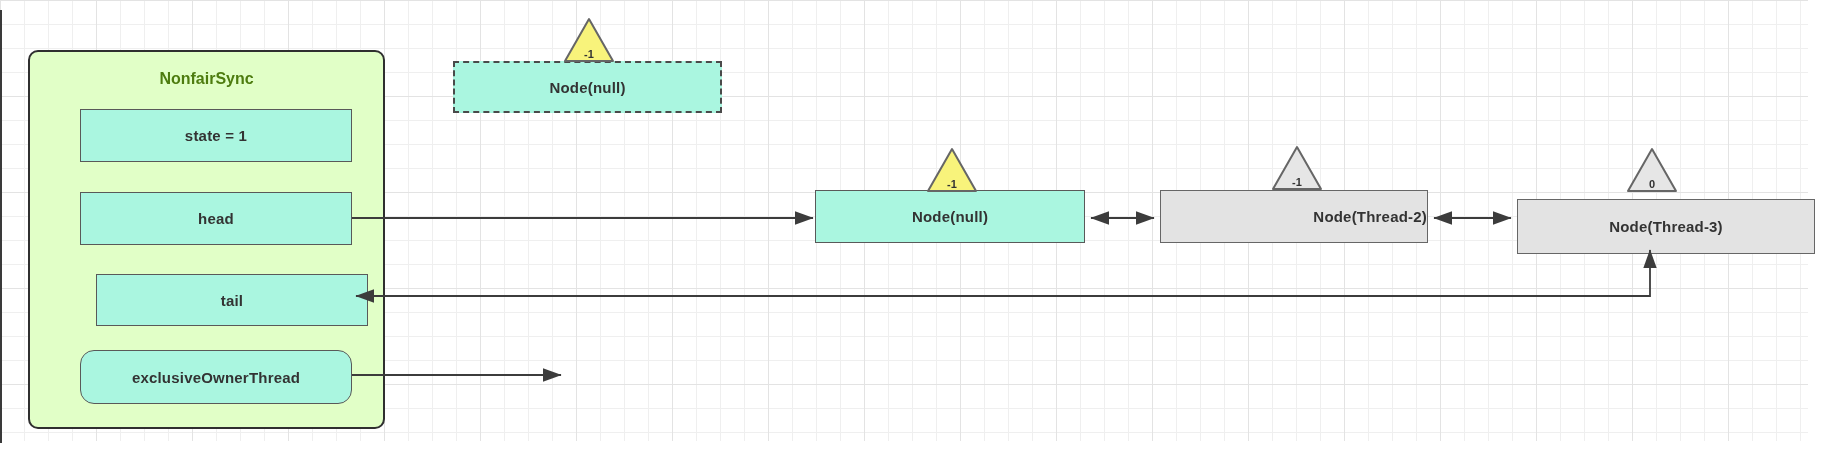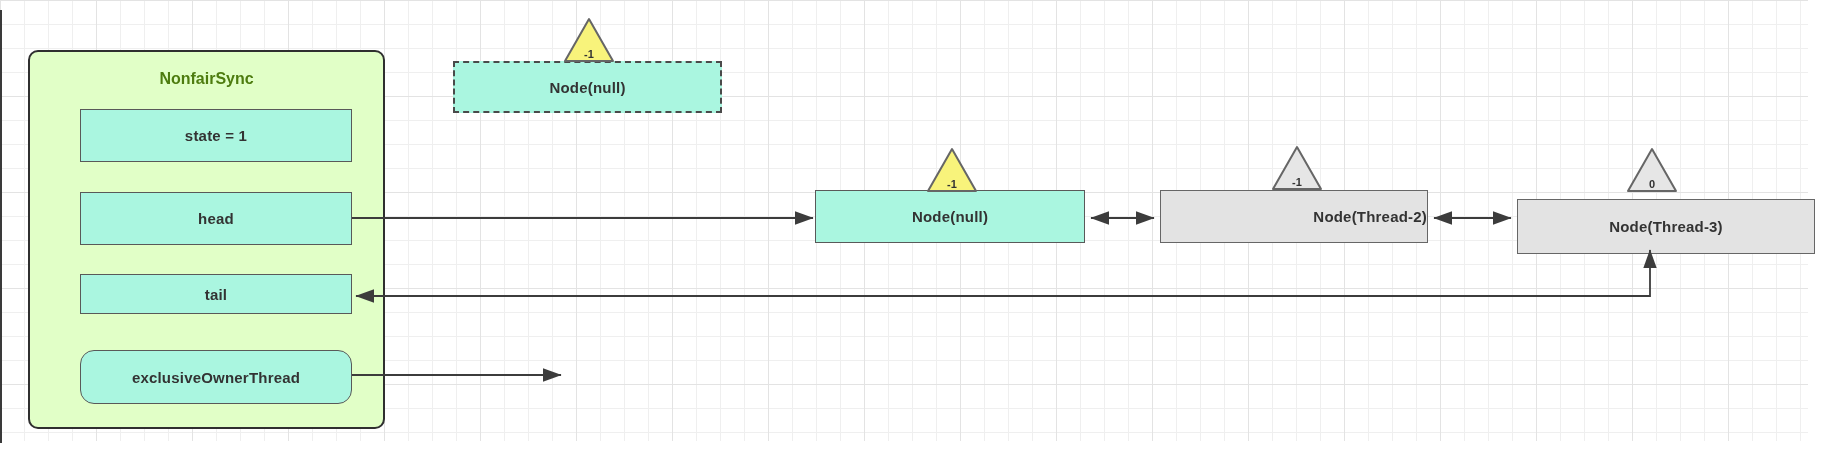--- a/index.html
+++ b/index.html
@@ -68,21 +68,21 @@
   <div id="page-edge"></div>
 
   <div id="sync-container">
     <div id="sync-title">NonfairSync</div>
     <div class="box teal field" style="top:57px;height:53px;">
       <span>state = 1</span>
     </div>
     <div class="box teal field" style="top:140px;height:53px;align-items:center;">
       <span>head</span>
     </div>
-    <div class="box teal field" style="top:222px;height:40px;">
+    <div class="box teal field" style="top:222px;height:52px;margin-left:16px;">
       <span>tail</span>
     </div>
     <div class="box teal field" style="top:298px;height:54px;border-radius:14px;">
       <span>exclusiveOwnerThread</span>
     </div>
   </div>
 
   <div class="box teal-dashed" style="left:453px;top:61px;width:269px;height:52px;">
     <span>Node(null)</span>
   </div>

